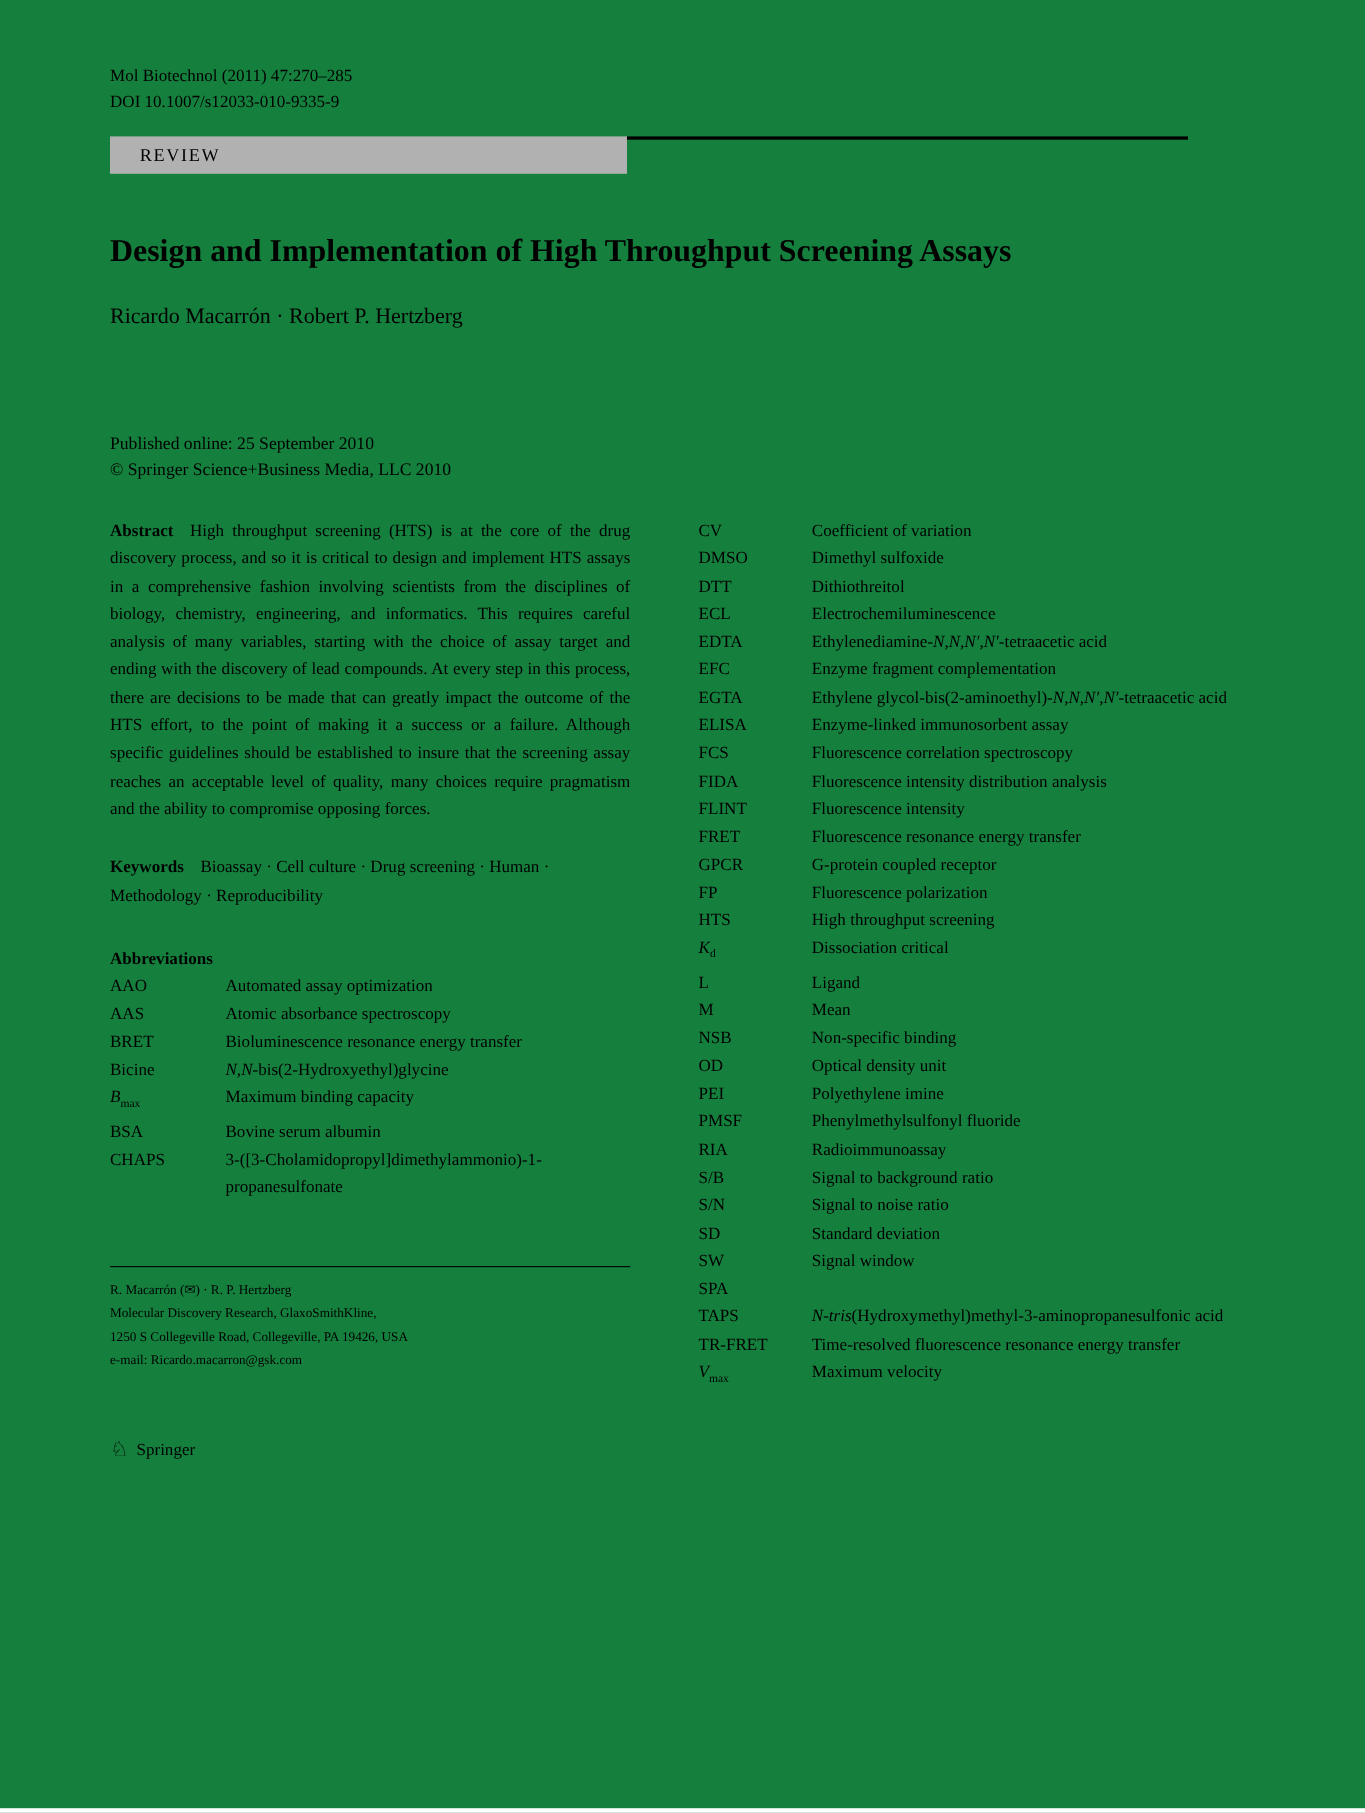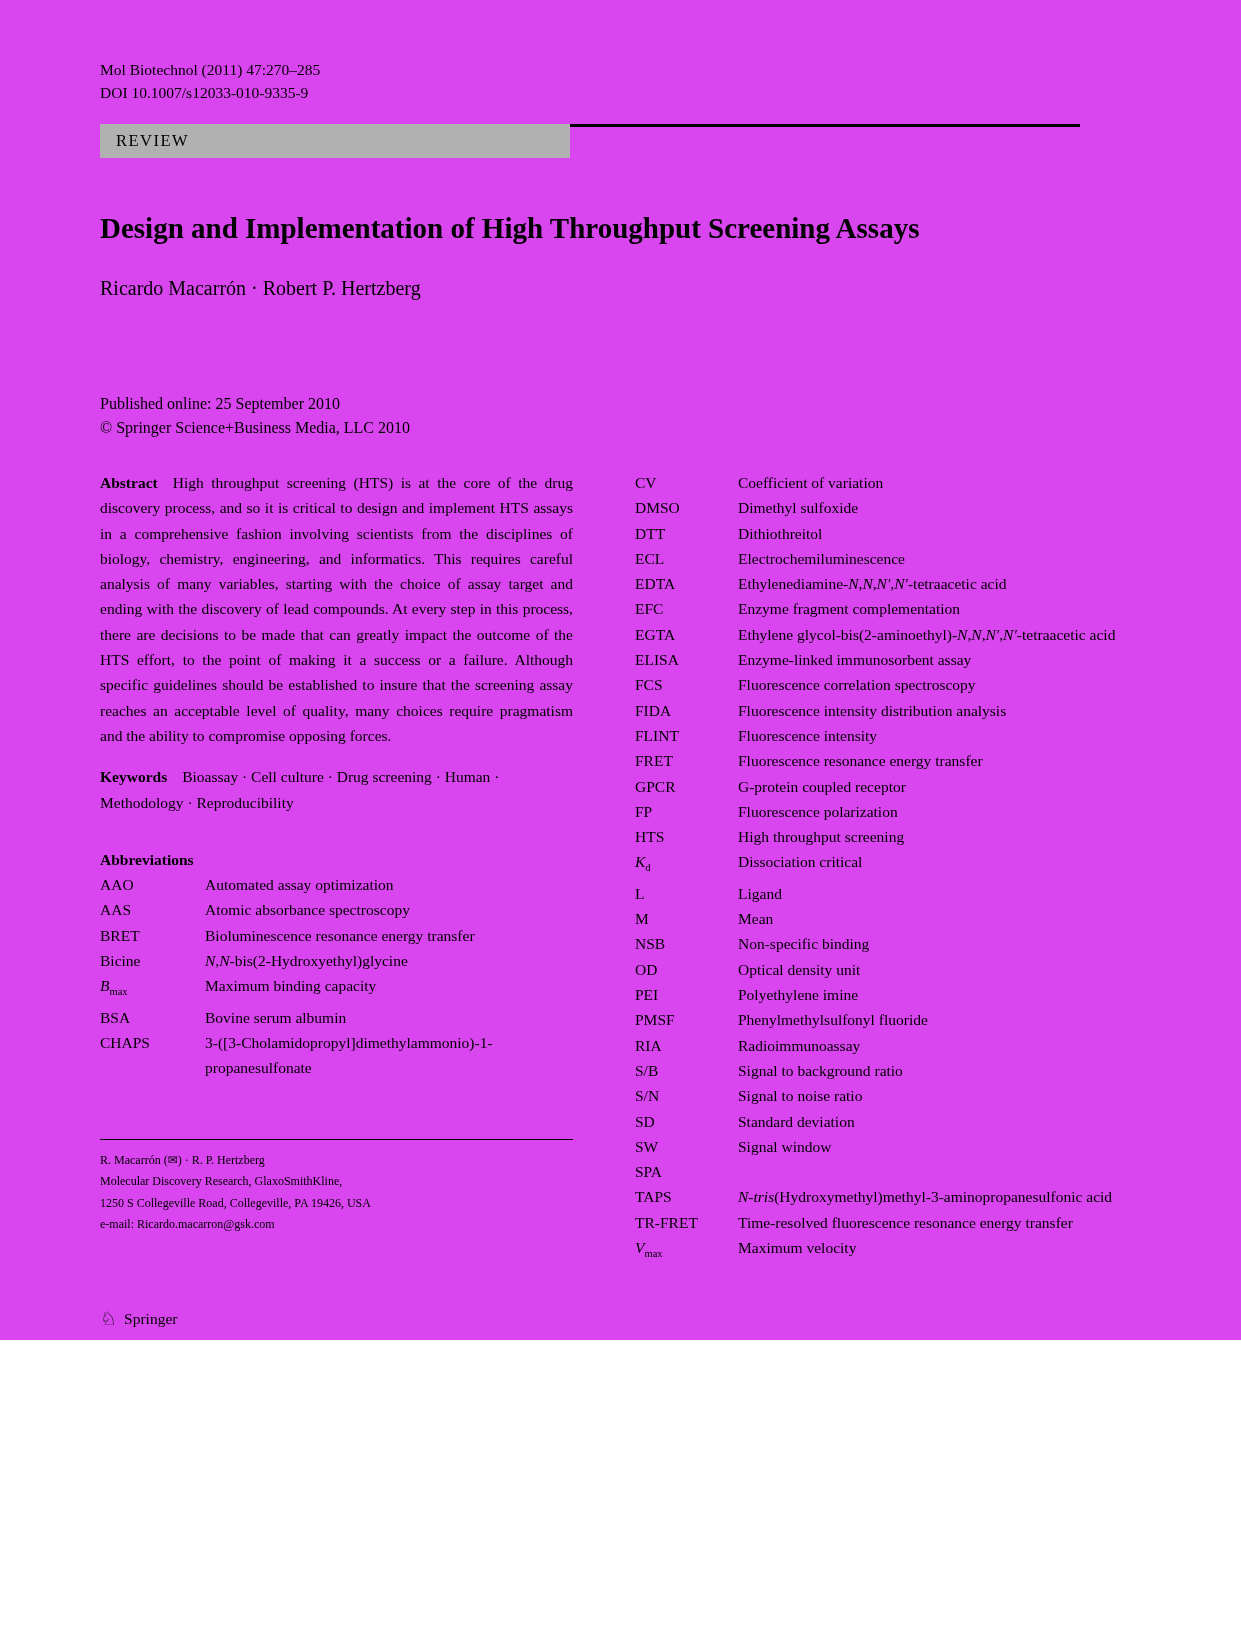--- a/index.html
+++ b/index.html
@@ -1,22 +1,22 @@
 <!DOCTYPE html>
 <html><head>
 <meta charset="utf-8">
 <style>
   * { margin: 0; padding: 0; box-sizing: border-box; }
   html, body { background: #ffffff; }
   body { font-family: "Liberation Serif", "DejaVu Serif", serif; color: #000; }
   .page {
     position: relative;
     width: 1241px;
-    height: 1340px;
-    background: #d946ef;
+    height: 1644px;
+    background: #15803d;
     overflow: hidden;
   }
   .content {
     position: absolute;
     left: 100px;
     top: 58px;
     width: 1040px;
   }
   .journal-line, .doi-line {
     font-size: 15.5px;
@@ -30,21 +30,21 @@
   }
   .review-bar {
     position: absolute;
     left: 0; top: 0;
     width: 470px;
     height: 34px;
     background: #b1b1b1;
     font-size: 16.5px;
     letter-spacing: 1.5px;
     line-height: 34px;
-    padding-left: 16px;
+    padding-left: 27px;
   }
   .top-rule {
     position: absolute;
     left: 470px;
     top: 0;
     width: 510px;
     height: 3px;
     background: #000;
   }
   .title {
@@ -82,21 +82,21 @@
   .abstract {
     font-size: 15.5px;
     line-height: 25.3px;
     text-align: justify;
   }
   .lead-label {
     font-weight: bold;
     margin-right: 15px;
   }
   .keywords {
-    margin-top: 16px;
+    margin-top: 28px;
     font-size: 15.5px;
     line-height: 25.3px;
   }
   .abbrev-heading {
     margin-top: 32px;
     font-size: 15.5px;
     font-weight: bold;
     line-height: 25.3px;
   }
   .abbrev-row {

